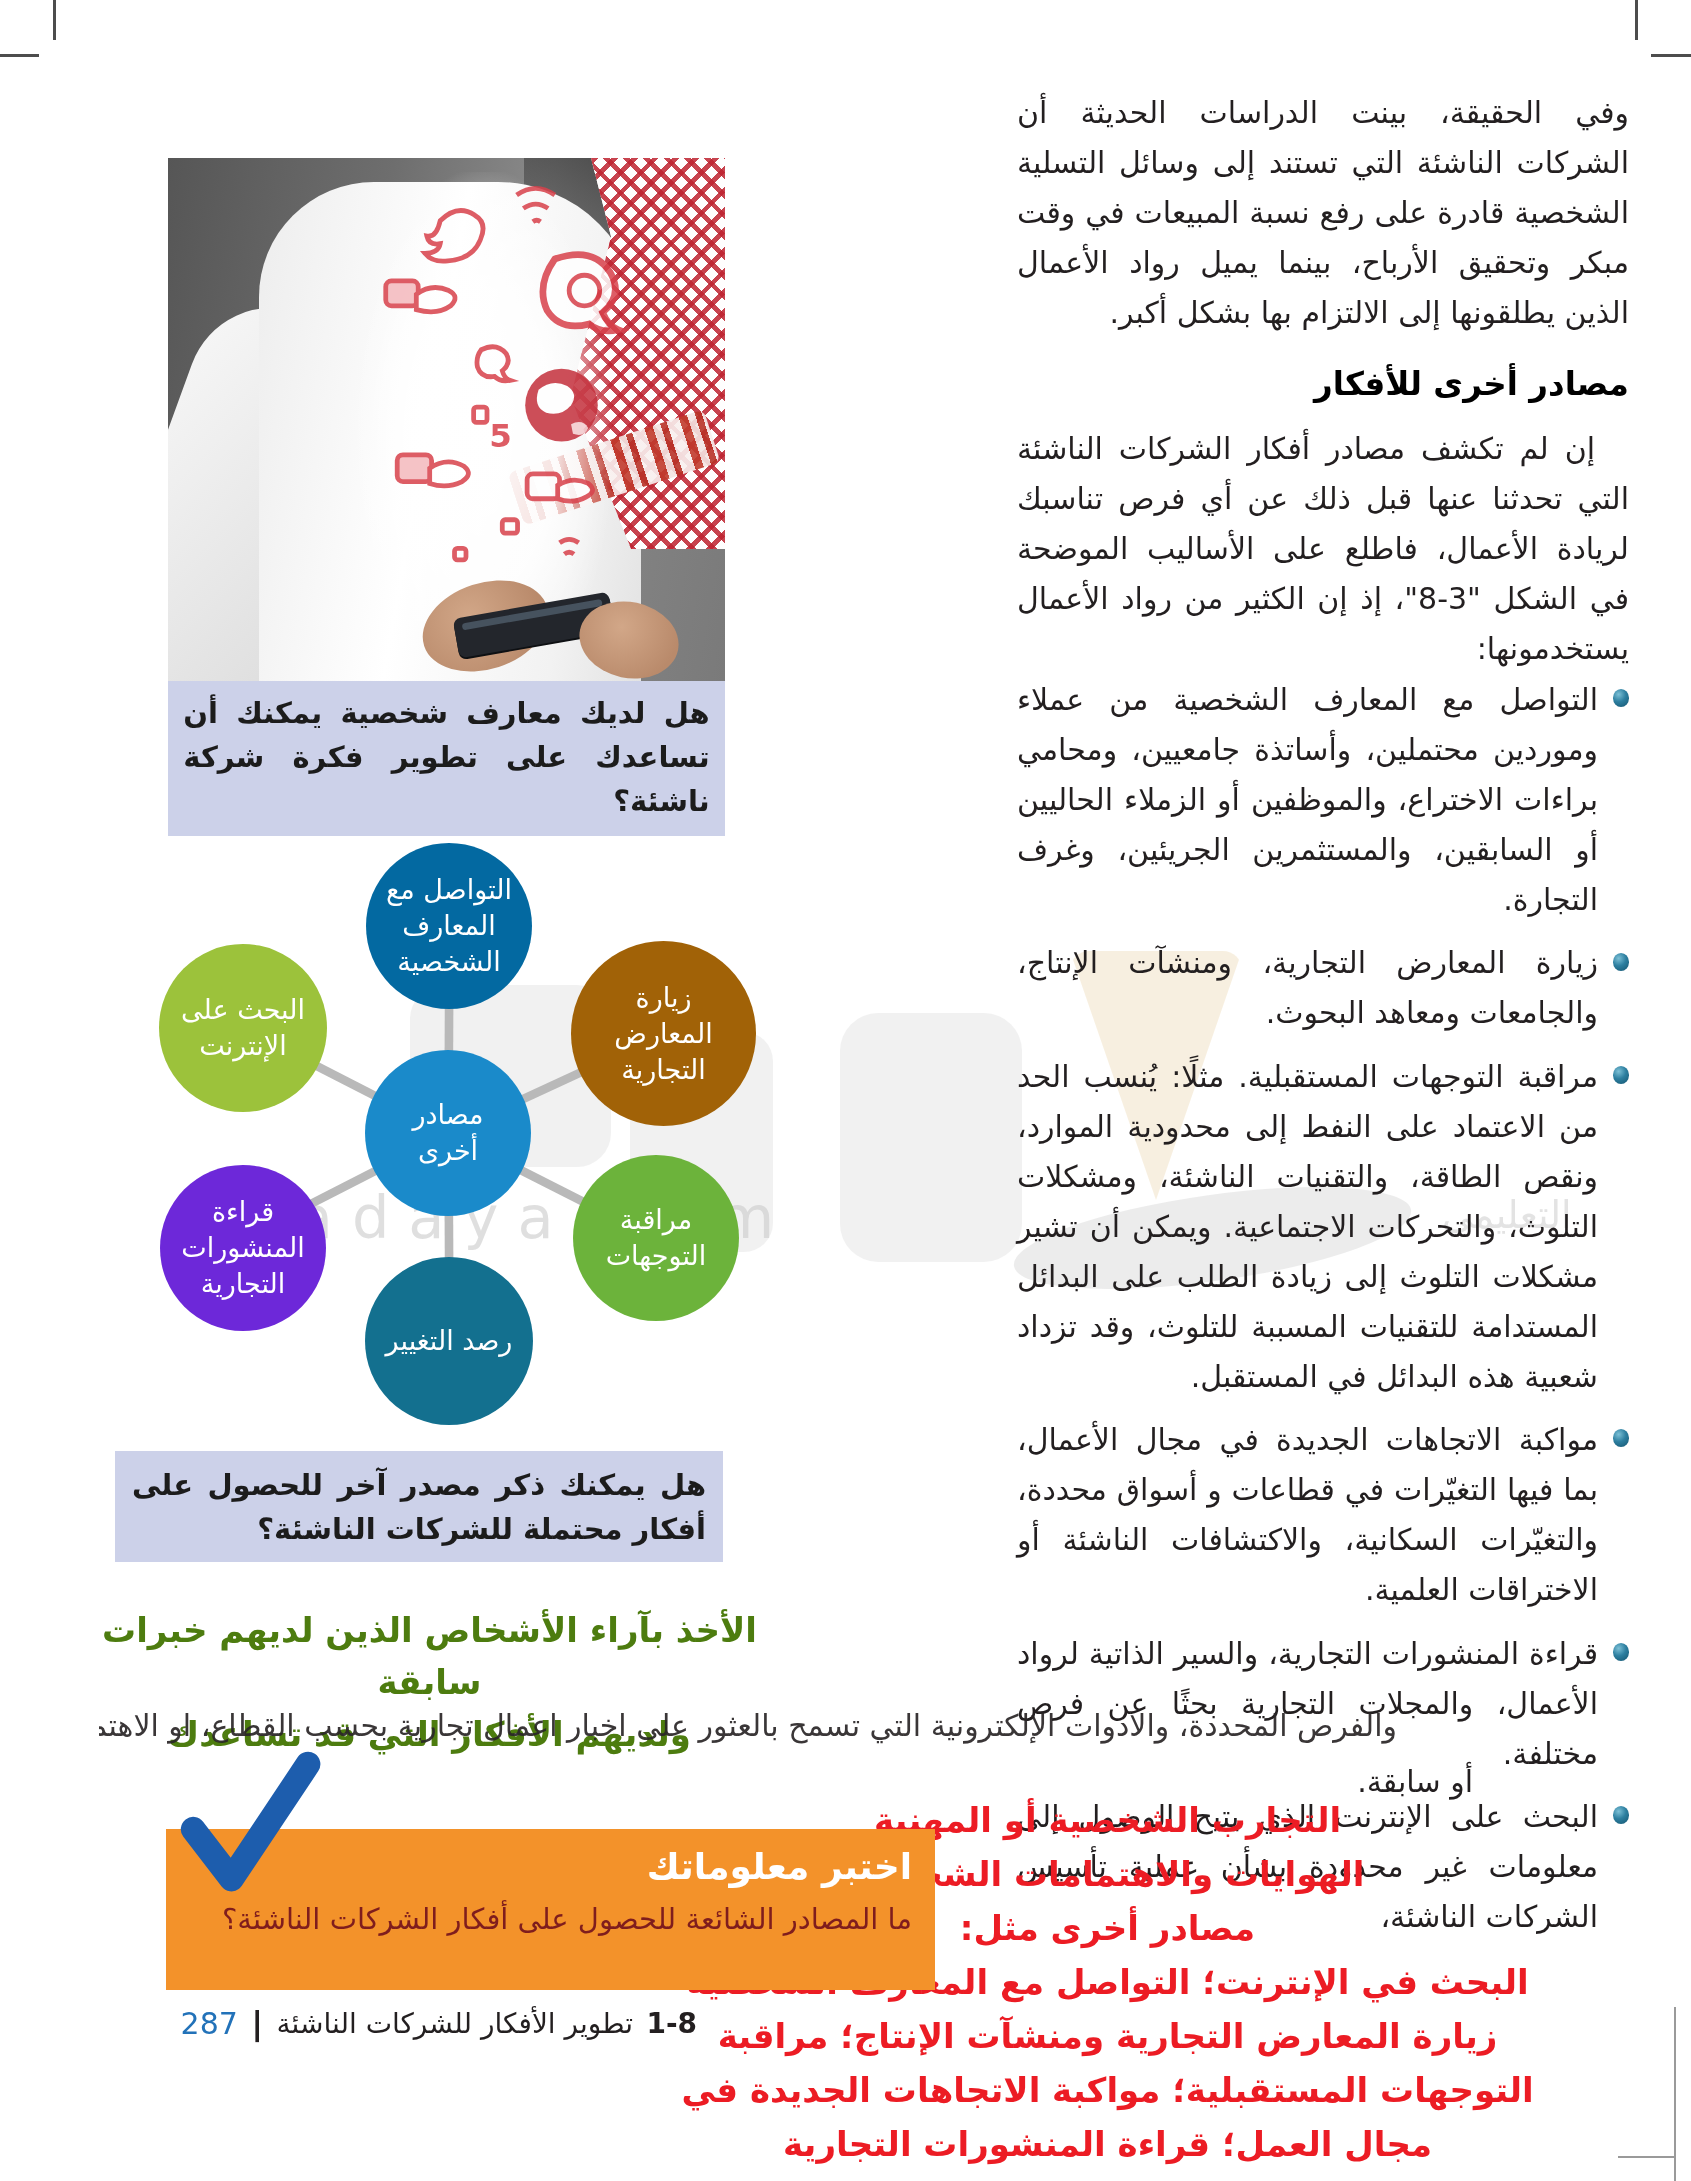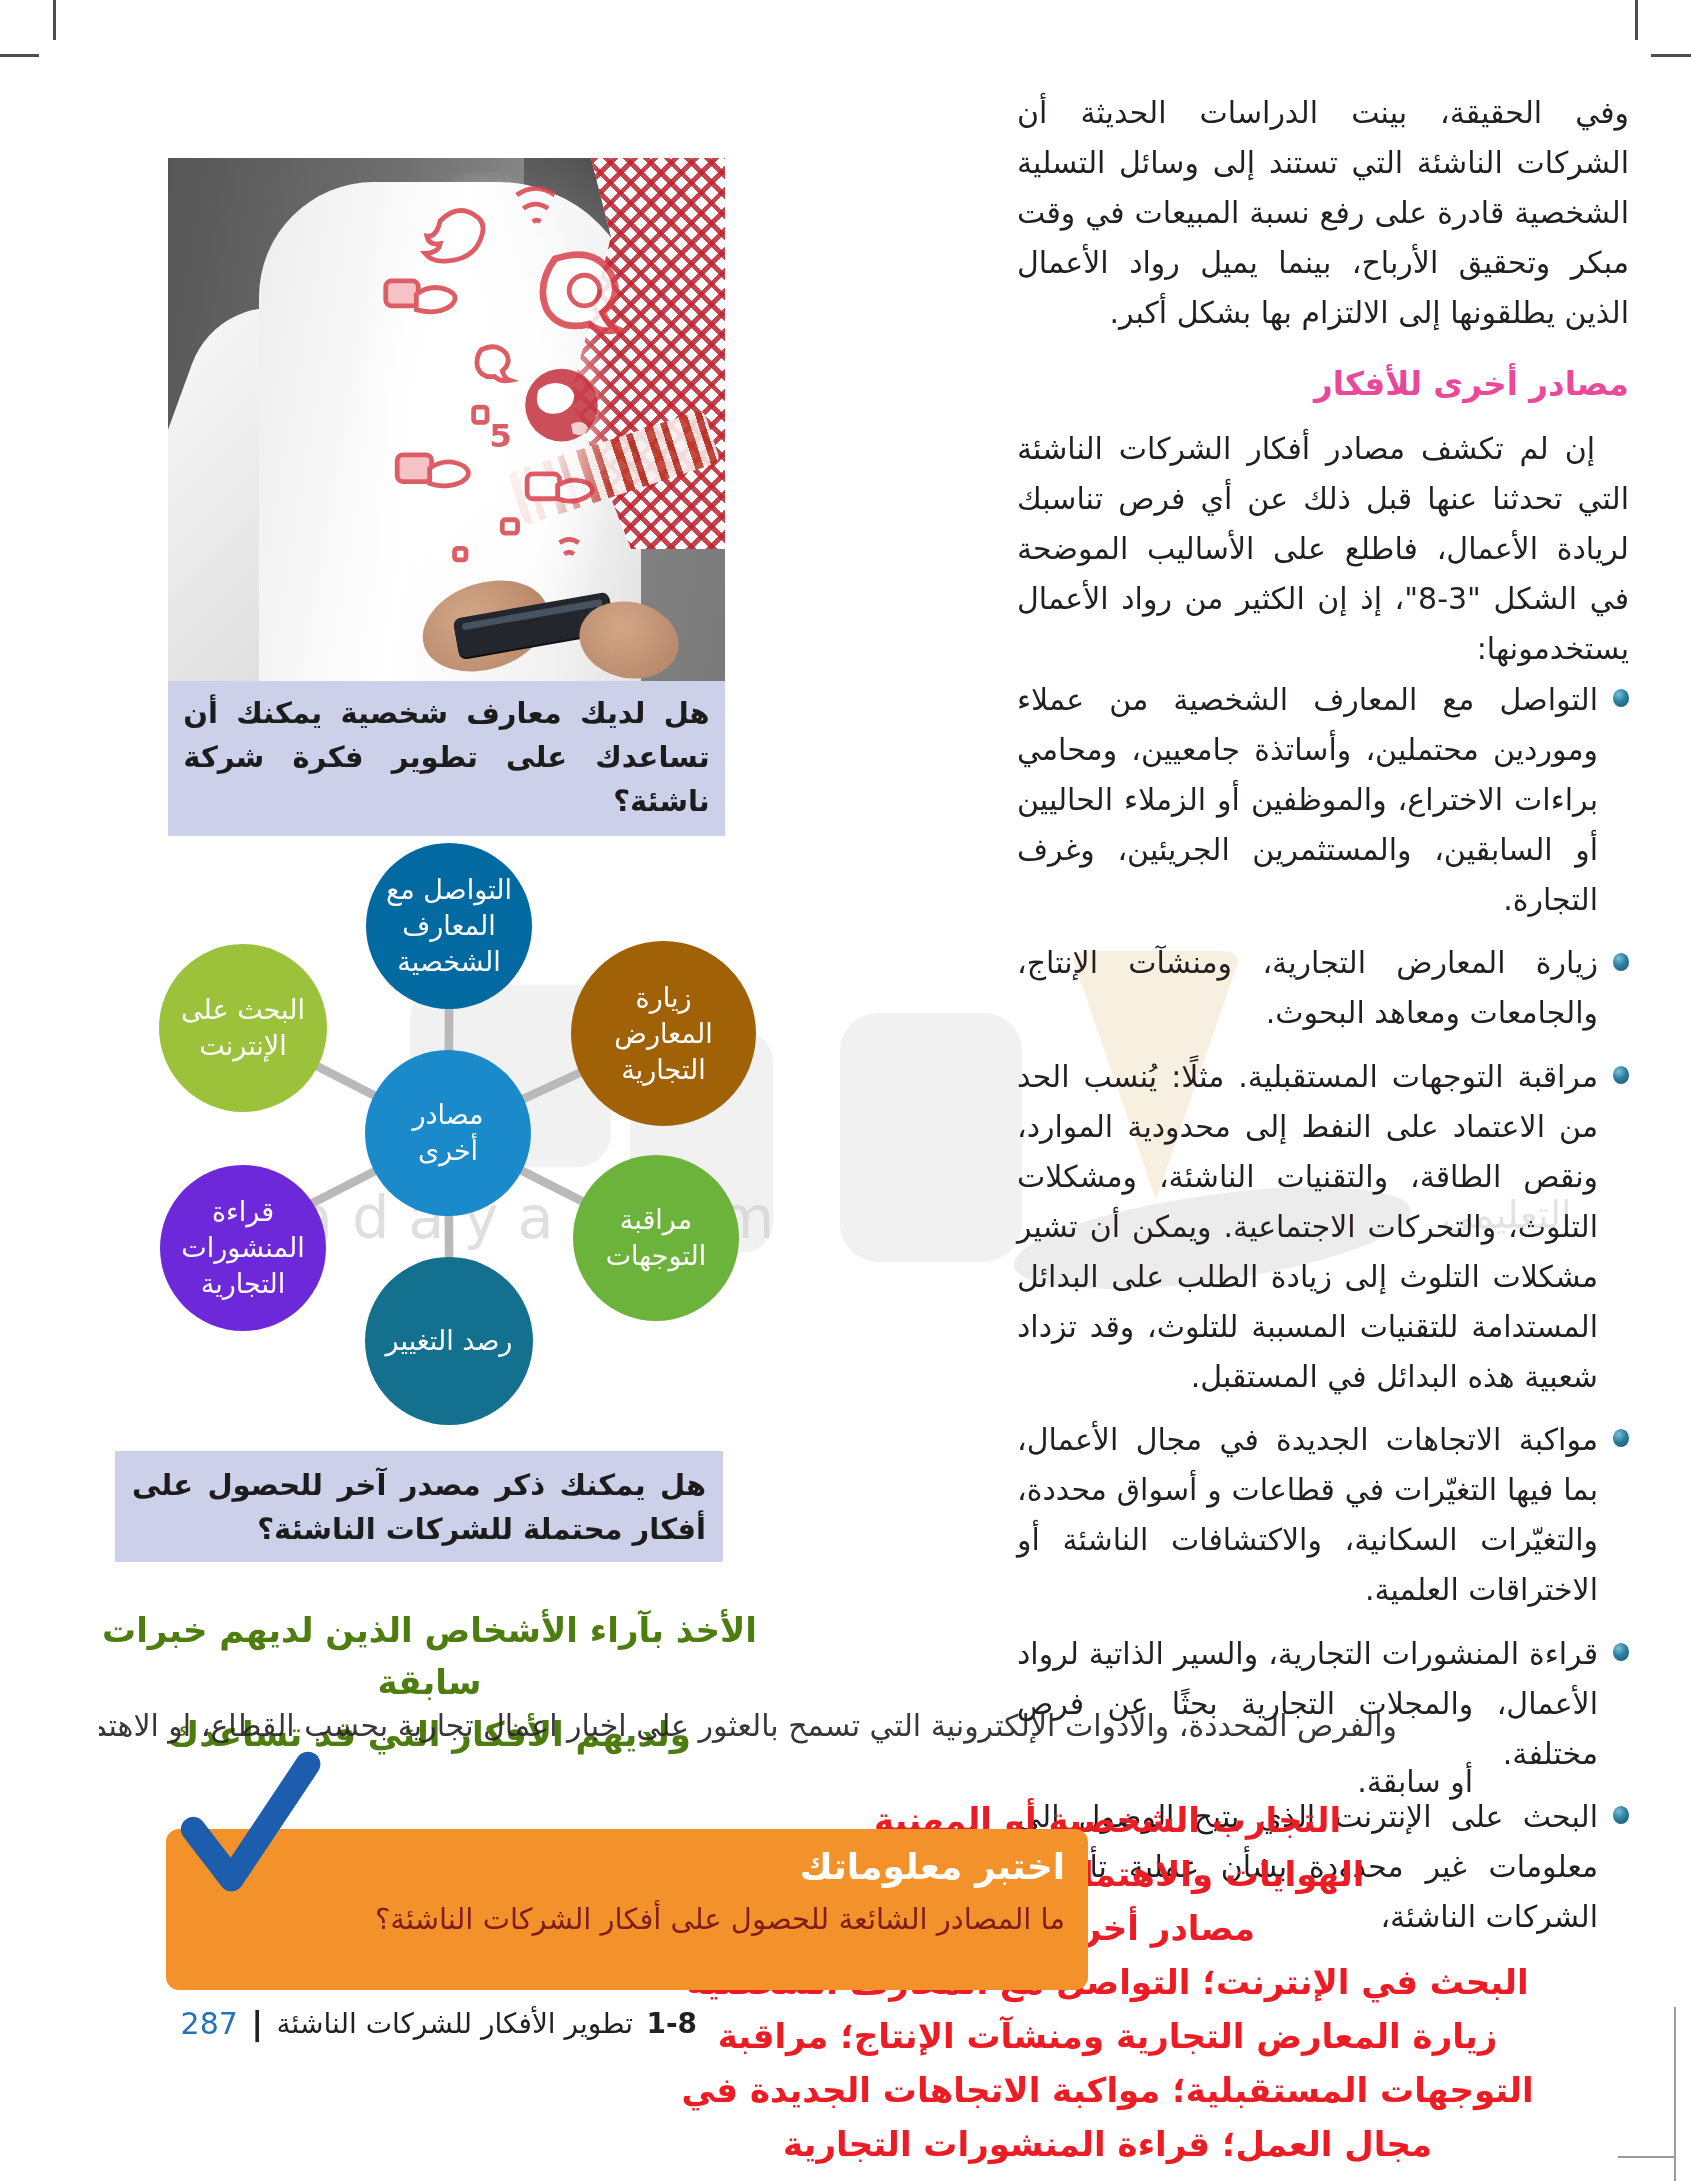--- a/index.html
+++ b/index.html
@@ -66,21 +66,21 @@
   .caption2{left:116px; top:1451px; width:608px; background:#ccd1e9; padding:11.5px 17px; box-sizing:border-box;
     font-size:29px; line-height:44px; text-align:justify; font-weight:bold; color:#1c1c1c;}
   .red-note{color:#ec1c24; font-weight:bold; white-space:pre-line; text-align:center;}
   .note-mid{left:91px; top:1604px; width:679px; font-size:34px; line-height:52px;}
   .note-bottom{left:535px; top:1793px; width:1147px; font-size:34px; line-height:54px;}
   
   .overflow-clip{left:100px; top:1713px; width:1298px; height:38px; overflow:hidden;}
   .overflow-clip span{display:block; margin-top:-12.4px; line-height:50px; font-size:30px; white-space:nowrap; color:#2a2627; opacity:.92;}
   .overflow-tail{top:1764px; right:218px; font-size:30px;}
   
-  .check-box{left:167px; top:1829px; width:922px; height:161px; background:#f3922a; box-sizing:border-box; padding:15.3px 23px;border-radius:13px;}
+  .check-box{left:167px; top:1829px; width:769px; height:161px; background:#f3922a; box-sizing:border-box; padding:15.3px 23px;}
   .check-box .title{color:#ffffff; font-weight:bold; font-size:36px; text-align:right; margin:1.9px 0 15.3px;}
   .check-box .question{color:#7f1d1d; font-size:29px; text-align:right;}
   .checkmark{left:177px; top:1747px; width:153px; height:153px;}
   
   .footer{left:163px; top:2004px; width:535px; display:flex; align-items:center; gap:13.4px; direction:rtl; font-size:28px;}
   .footer .num{font-weight:bold;}
   .footer .bar{font-size:32.5px; font-weight:bold;}
   .footer .pageno{color:#2272b9; font-size:30px; direction:ltr;}
   
   .edge-v{left:1675px; top:2007px; width:1.9px; height:174px; background:#9a9a9a;}
@@ -146,21 +146,21 @@
     </svg>
     <div class="hand hand1"></div>
     <div class="phone"></div>
     <div class="hand hand2"></div>
   </div>
 
   <div class="abs photo-caption">هل لديك معارف شخصية يمكنك أن تساعدك على تطوير فكرة شركة ناشئة؟</div>
 
   <div class="abs col">
     <p>وفي الحقيقة، بينت الدراسات الحديثة أن الشركات الناشئة التي تستند إلى وسائل التسلية الشخصية قادرة على رفع نسبة المبيعات في وقت مبكر وتحقيق الأرباح، بينما يميل رواد الأعمال الذين يطلقونها إلى الالتزام بها بشكل أكبر.</p>
-    <div class="heading" style="color: #ec4899;">مصادر أخرى للأفكار</div>
+    <div class="heading" style="color: #000000;">مصادر أخرى للأفكار</div>
     <p class="lead">إن لم تكشف مصادر أفكار الشركات الناشئة التي تحدثنا عنها قبل ذلك عن أي فرص تناسبك لريادة الأعمال، فاطلع على الأساليب الموضحة في الشكل "3-8"، إذ إن الكثير من رواد الأعمال يستخدمونها:</p>
     <ul class="src">
       <li><span class="dot"></span><span>التواصل مع المعارف الشخصية من عملاء وموردين محتملين، وأساتذة جامعيين، ومحامي براءات الاختراع، والموظفين أو الزملاء الحاليين أو السابقين، والمستثمرين الجريئين، وغرف التجارة.</span></li>
       <li><span class="dot"></span><span>زيارة المعارض التجارية، ومنشآت الإنتاج، والجامعات ومعاهد البحوث.</span></li>
       <li><span class="dot"></span><span>مراقبة التوجهات المستقبلية. مثلًا: يُنسب الحد من الاعتماد على النفط إلى محدودية الموارد، ونقص الطاقة، والتقنيات الناشئة، ومشكلات التلوث، والتحركات الاجتماعية. ويمكن أن تشير مشكلات التلوث إلى زيادة الطلب على البدائل المستدامة للتقنيات المسببة للتلوث، وقد تزداد شعبية هذه البدائل في المستقبل.</span></li>
       <li><span class="dot"></span><span>مواكبة الاتجاهات الجديدة في مجال الأعمال، بما فيها التغيّرات في قطاعات و أسواق محددة، والتغيّرات السكانية، والاكتشافات الناشئة أو الاختراقات العلمية.</span></li>
       <li><span class="dot"></span><span>قراءة المنشورات التجارية، والسير الذاتية لرواد الأعمال، والمجلات التجارية بحثًا عن فرص مختلفة.</span></li>
       <li><span class="dot"></span><span>البحث على الإنترنت الذي يتيح الوصول إلى معلومات غير محدودة بشأن عملية تأسيس الشركات الناشئة،</span></li>
     </ul>
   </div>

